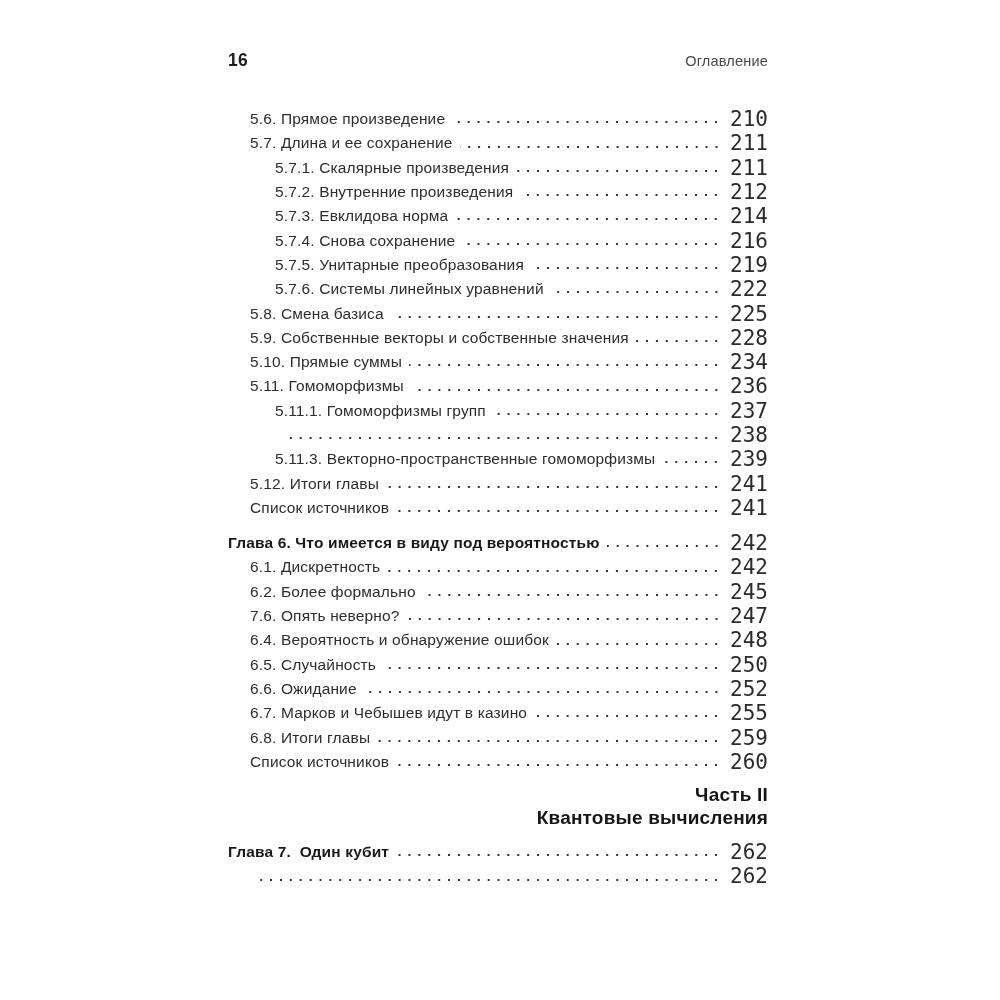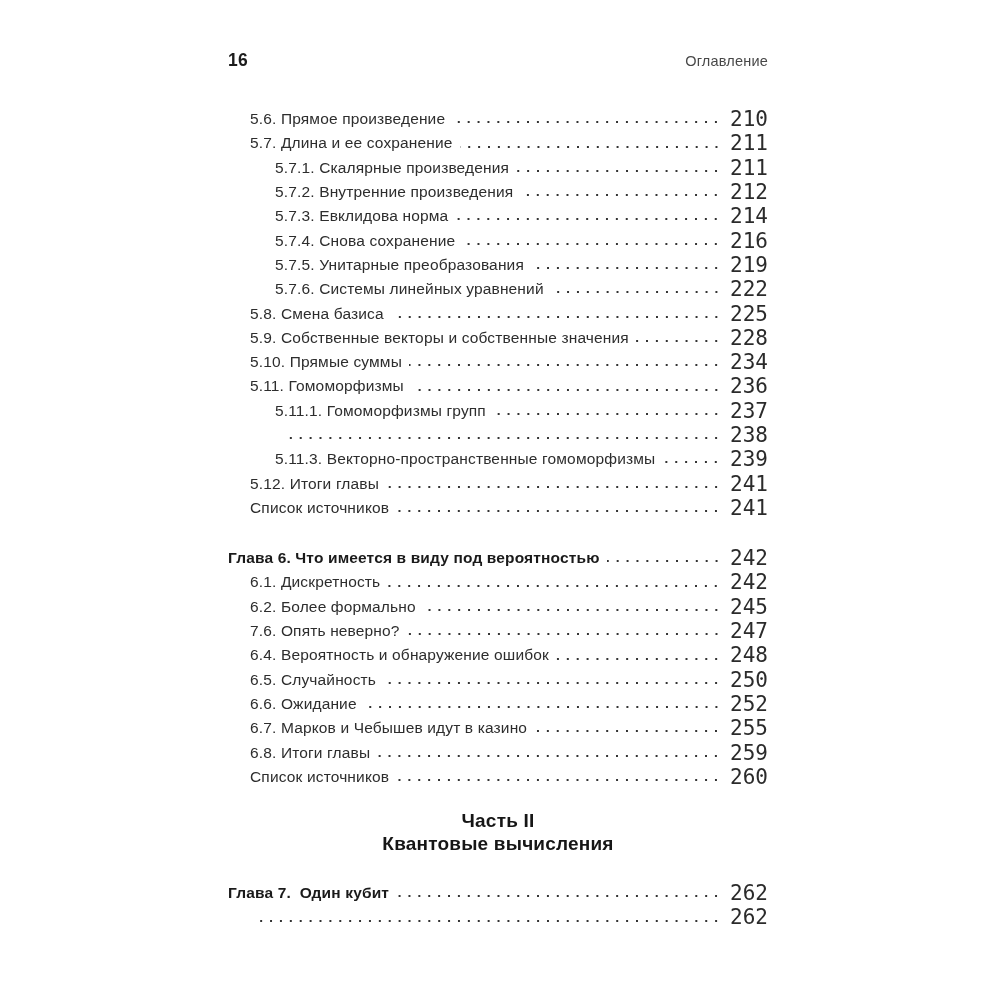--- a/index.html
+++ b/index.html
@@ -46,21 +46,21 @@
     align-items: center;
     height: 24.3px;
     font-size: 15.5px;
     color: #2d2d2d;
   }
   .row .label {
     white-space: pre;
     letter-spacing: 0.15px;
   }
   .row.chapter {
-    margin-top: 26px;
+    margin-top: 11px;
     font-weight: 700;
     color: #1a1a1a;
   }
   .row.sub1 { padding-left: 22px; }
   .row.sub2 { padding-left: 47px; }
   .leader {
     flex: 1 1 auto;
     align-self: stretch;
     margin: 0 8px 0 7px;
     min-width: 12px;
@@ -71,22 +71,22 @@
   }
   .pagenum {
     font-family: "DejaVu Sans Mono", monospace;
     font-size: 21px;
     font-weight: 400;
     color: #2b2b2b;
     min-width: 29px;
     text-align: right;
   }
   .part {
-    margin: 20px 0 8px 0;
-    text-align: center;
+    margin: 9px 0 8px 0;
+    text-align: right;
   }
   .part .part-line {
     font-weight: 700;
     font-size: 19px;
     line-height: 23px;
     color: #161616;
     letter-spacing: 0.2px;
   }
 </style>
 </head>

